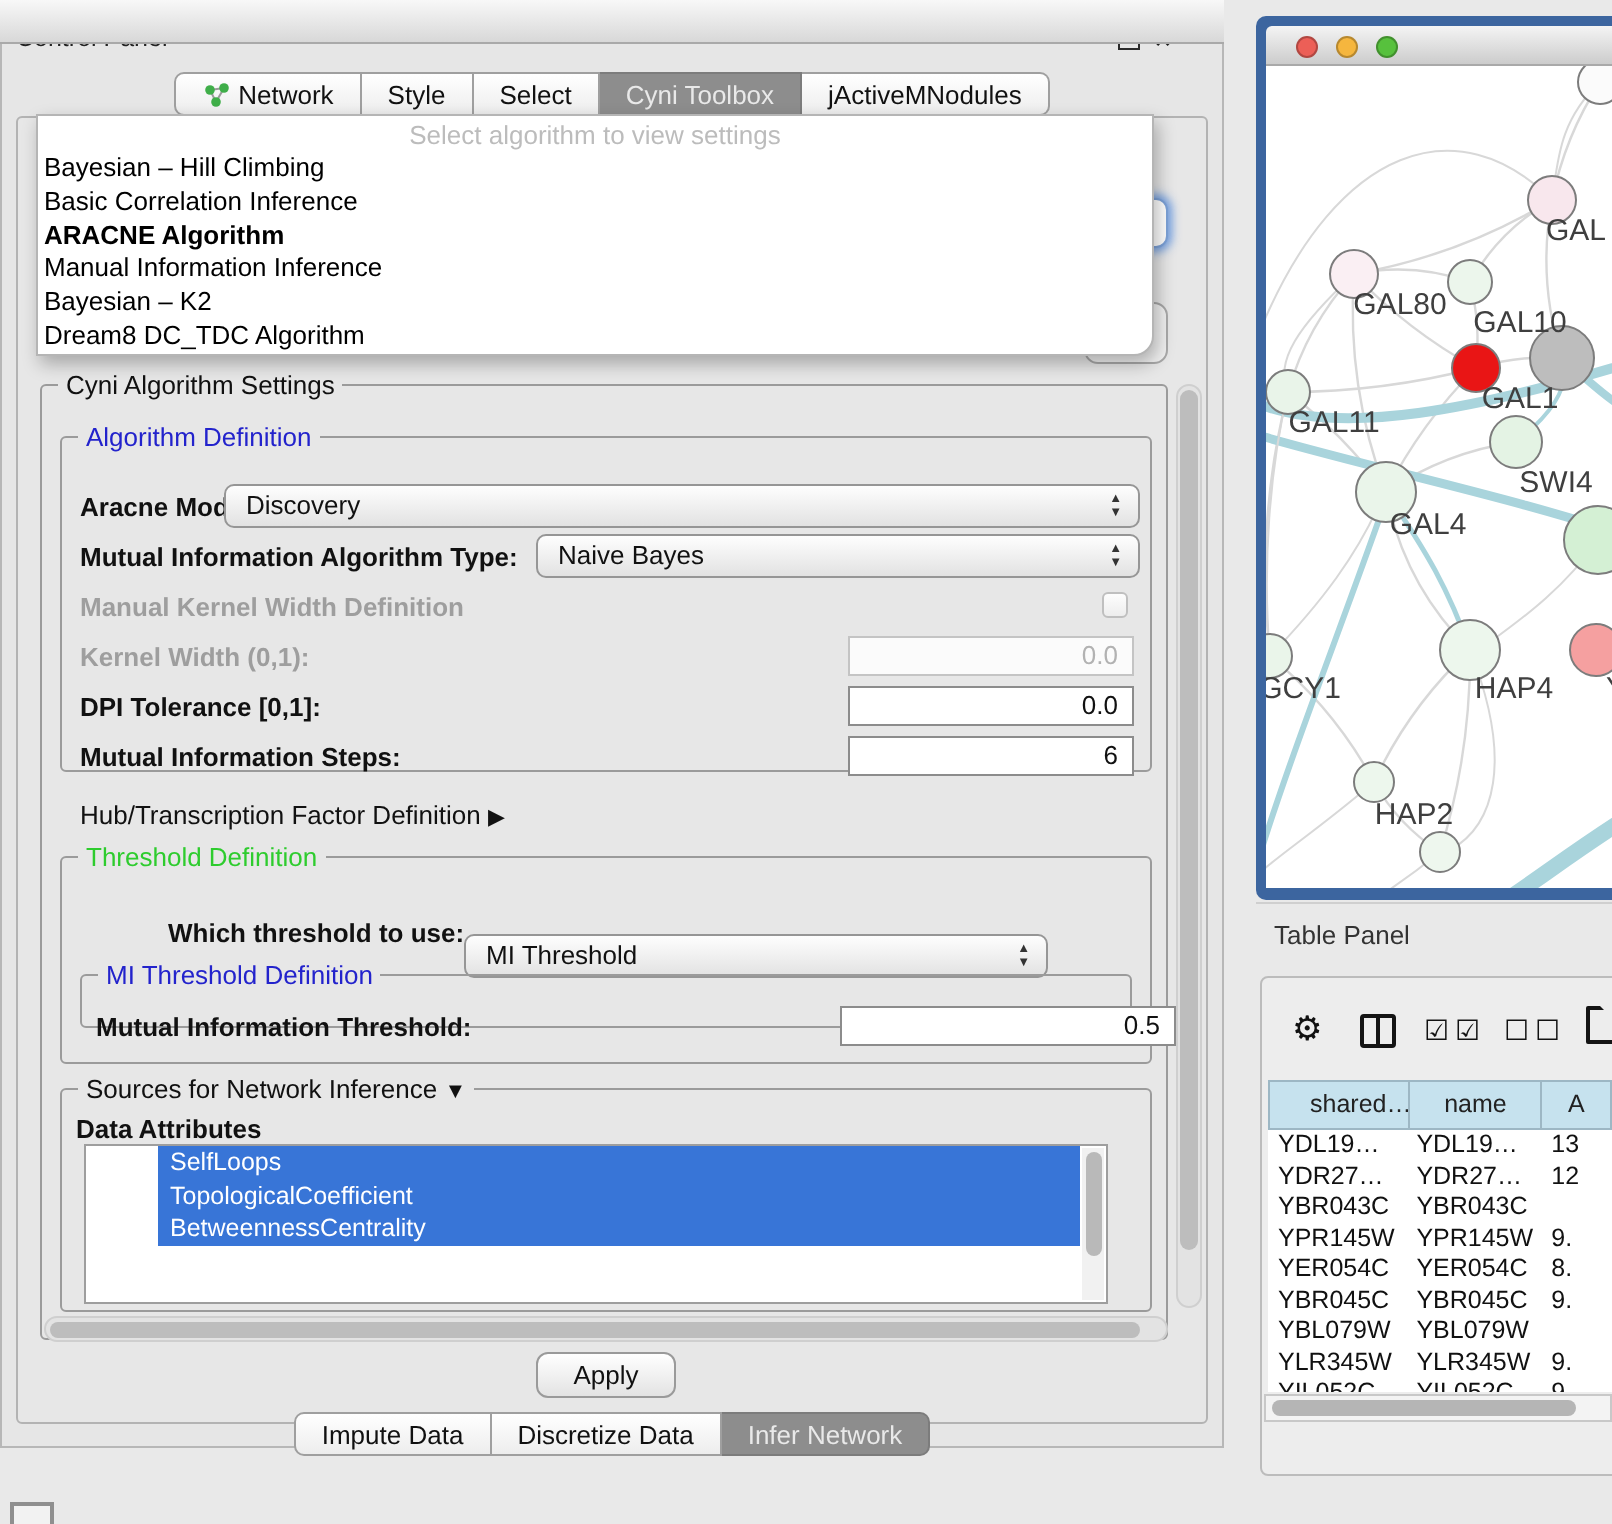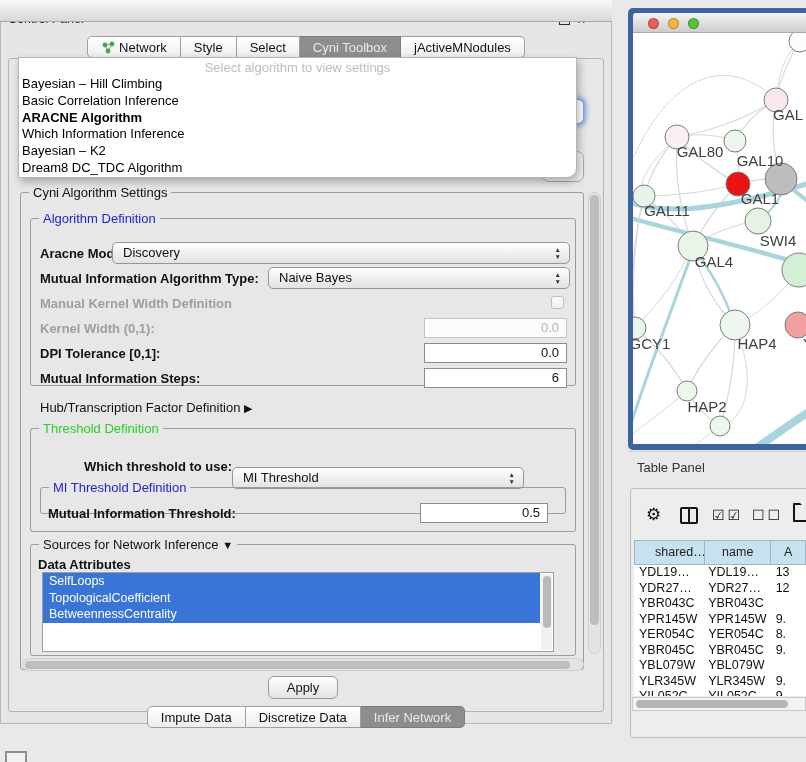--- a/index.html
+++ b/index.html
@@ -70,21 +70,21 @@
   .field.dis { border-color:#c4c4c4; color:#b2b2b2; background:#fbfbfb; }
 
   #manual-check { left:551px; top:296px; width:13px; height:13px; border:1px solid #bfbfbf;
     border-radius:3px; background:linear-gradient(#fdfdfd,#ededed); }
 
   .expander { position:absolute; font-size:13px; color:#111; white-space:nowrap; }
   .tri { font-size:11px; }
 
   
   #attr-list { left:42px; top:572px; width:512px; height:80px; background:#fff;
-    border:1px solid #9e9e9e; overflow:hidden; }
+    border:1px solid #9e9e9e; overflow:hidden;padding-left:36px; }
   .attr-item { height:16.5px; line-height:16.5px; font-size:12.5px; color:#fff;
     background:#3875d7; padding-left:6px; margin-right:13px; }
   #attr-vscroll { position:absolute; right:1px; top:1px; width:11px; height:76px; background:#f1f1f1; }
   #attr-vthumb { position:absolute; left:1.5px; top:2px; width:8px; height:52px; background:#b9b9b9; border-radius:4px; }
 
   
   #settings-vscroll { left:588px; top:192px; width:13px; height:462px; background:#e3e3e3;
     border:1px solid #cfcfcf; border-radius:7px; }
   #settings-vthumb { position:absolute; left:1px; top:2px; width:9px; height:430px; background:#bdbdbd; border-radius:5px; }
   #settings-hscroll { left:22px; top:658px; width:562px; height:13px; background:#e3e3e3;
@@ -169,21 +169,21 @@
 
   <div class="abs" id="hidden-combo"></div>
   <div class="abs" id="hidden-box"></div>
 
   <div class="abs" id="algo-popup">
     <div id="popup-placeholder">Select algorithm to view settings</div>
     <div id="popup-items">
         <div class="popup-item">Bayesian – Hill Climbing</div>
         <div class="popup-item">Basic Correlation Inference</div>
         <div class="popup-item hl">ARACNE Algorithm</div>
-        <div class="popup-item">Which Information Inference</div>
+        <div class="popup-item">Manual Information Inference</div>
         <div class="popup-item">Bayesian – K2</div>
         <div class="popup-item">Dream8 DC_TDC Algorithm</div>
       </div>
   </div>
 
   <div class="abs group" style="left:20px; top:192px; width:564px; height:478px;">
     <span class="group-title t-black">Cyni Algorithm Settings</span>
   </div>
 
   <div class="abs group" style="left:30px; top:218px; width:546px; height:168px;text-decoration:underline;">
@@ -224,21 +224,21 @@
   </div>
   <span class="lbl" style="left:84px; top:459px;">Which threshold to use:</span>
   <div class="combo abs" style="left:232px; top:467px; width:292px;">
     <span>MI Threshold</span>
     <span class="arrows">▲<br>▼</span>
   </div>
   <div class="abs group" style="left:40px; top:487px; width:526px; height:27px;">
     <span class="group-title t-blue">MI Threshold Definition</span>
   </div>
   <span class="lbl" style="left:48px; top:506px;">Mutual Information Threshold:</span>
-  <div class="field" style="left:420px; top:503px; width:128px;">0.5</div>
+  <div class="field" style="left:420px; top:503px; width:168px;">0.5</div>
 
   <div class="abs group" style="left:30px; top:544px; width:546px; height:112px;">
     <span class="group-title t-black">
       <span>Sources for Network Inference</span>
       <span class="tri">▼</span>
     </span>
   </div>
   <span class="lbl" style="left:38px; top:557px;">Data Attributes</span>
   <div class="abs" id="attr-list">
     <div id="attr-items">

